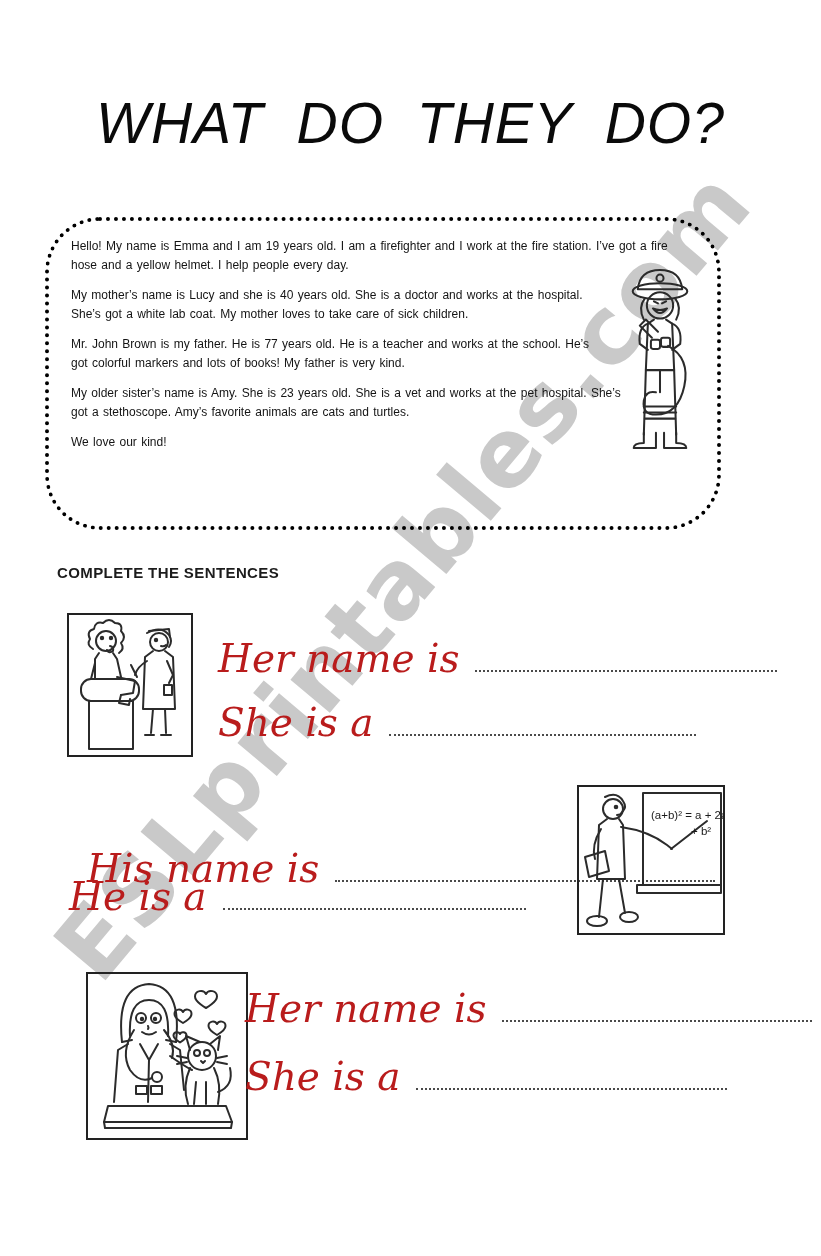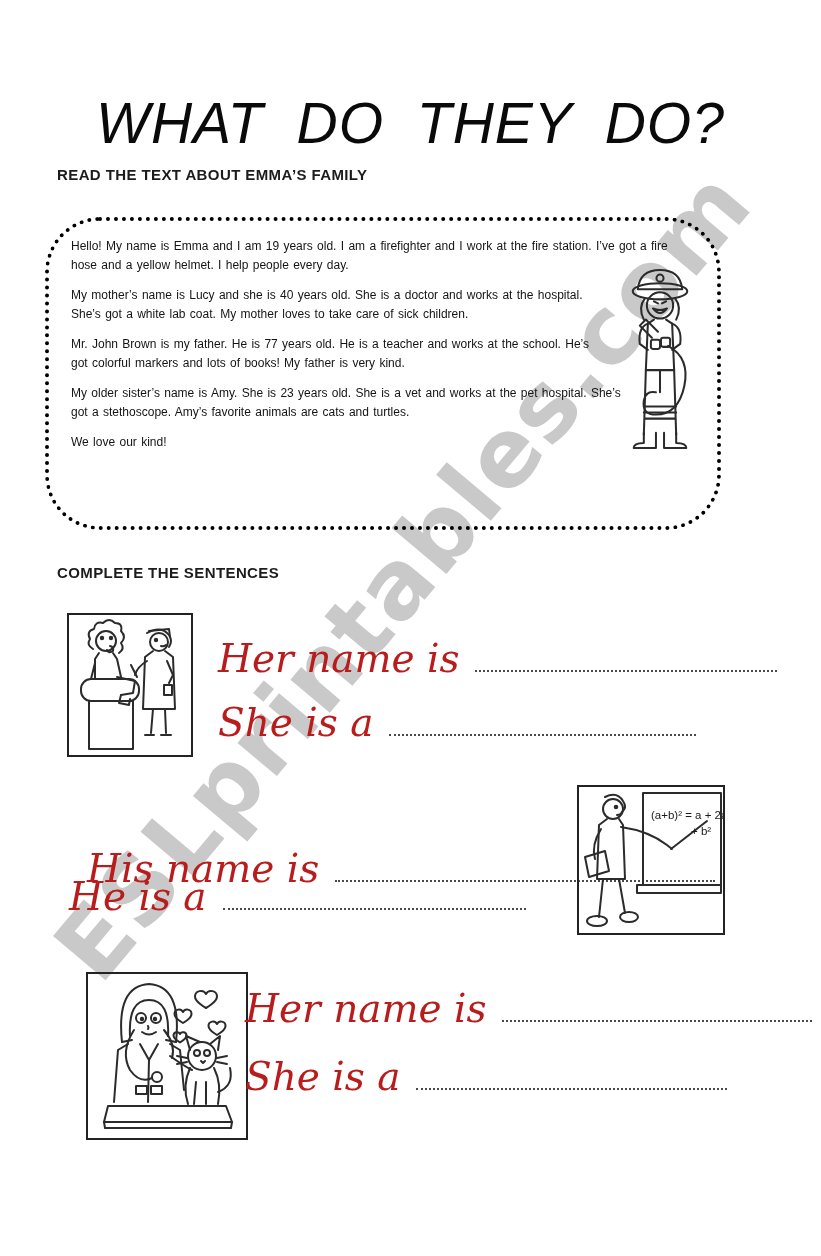--- a/index.html
+++ b/index.html
@@ -52,21 +52,20 @@
 </style>
 </head>
 <body>
 
 <div class="page">
 
   <div class="watermark">ESLprintables.com</div>
 
   <h1 class="z title">WHAT DO THEY DO?</h1>
 
-  <div class="z sec-heading read-heading">READ THE TEXT ABOUT EMMA’S FAMILY</div>
 
   <div class="z readbox">
     <svg class="fire-illus" viewBox="0 0 84 186">
       <g class="lineart">
         <path d="M42 5 Q22 5 20 24 L64 24 Q62 5 42 5 Z"></path>
         <ellipse cx="42" cy="26" rx="27" ry="8"></ellipse>
         <circle cx="42" cy="13" r="3.5"></circle>
         <path d="M27 33 Q20 42 26 54"></path>
         <path d="M57 33 Q64 42 58 54"></path>
         <circle cx="42" cy="40" r="13"></circle>

